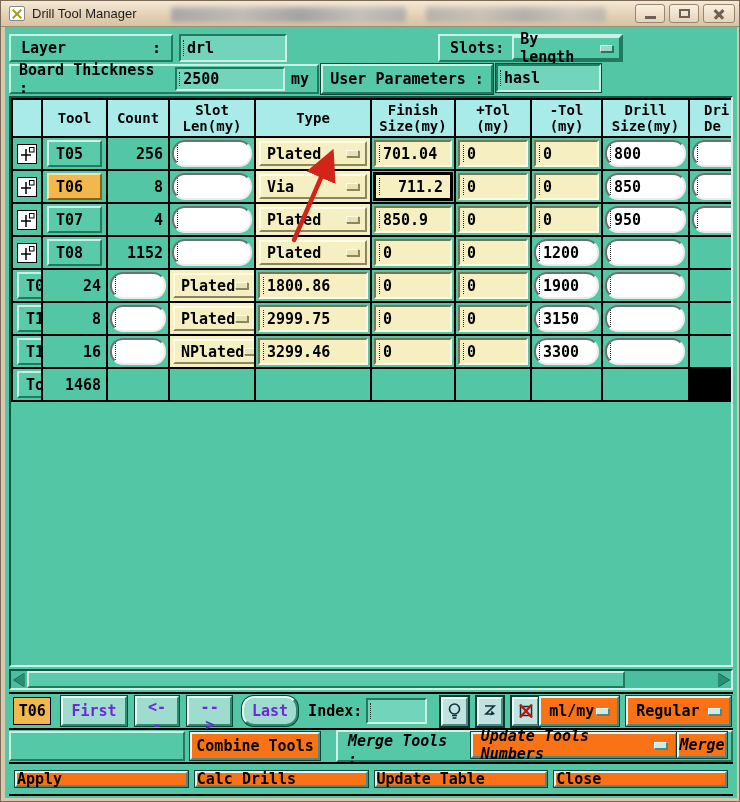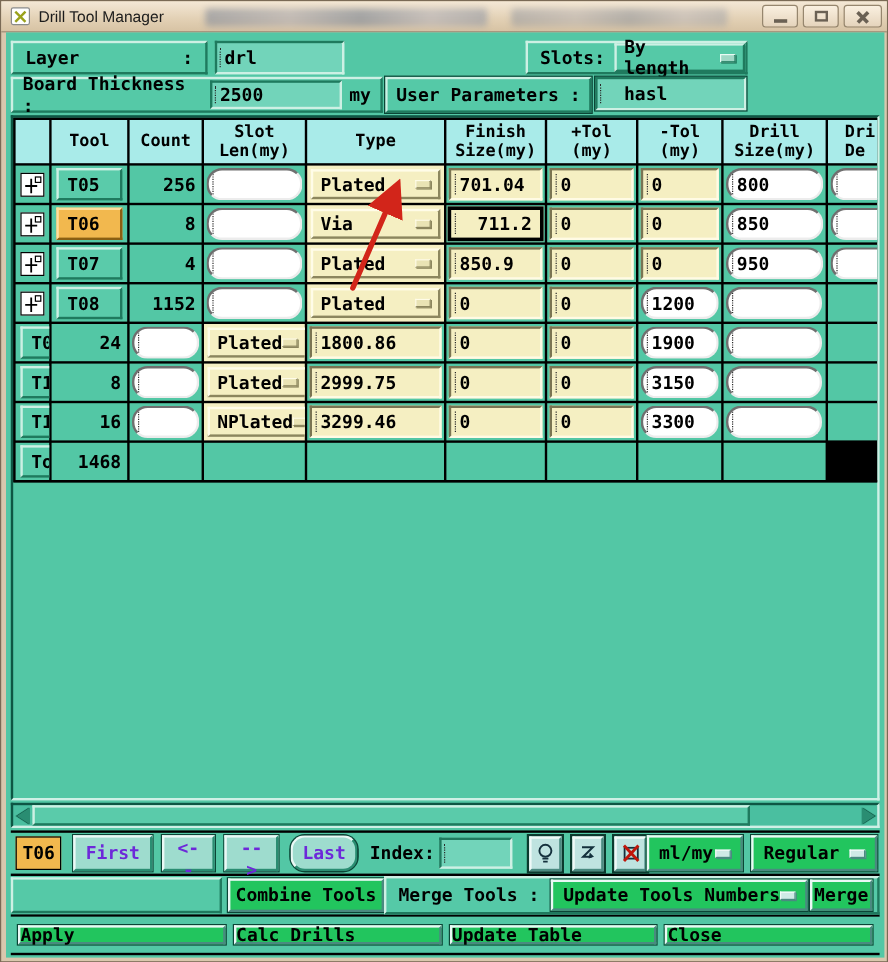--- a/index.html
+++ b/index.html
@@ -31,37 +31,37 @@
     background: linear-gradient(#faf0e0, #e5d4bc); display:flex; align-items:center; justify-content:center; position:relative; }
   .glyph-min { width:11px; height:3px; background:#6b6154; margin-top:8px; }
   .glyph-max { width:11px; height:9px; border:2px solid #6b6154; }
   .glyph-close { width:12px; height:12px; position:relative; }
   .glyph-close:before, .glyph-close:after { content:""; position:absolute; left:0; top:5px; width:12px; height:2.5px; background:#6b6154; }
   .glyph-close:before { transform:rotate(45deg); } .glyph-close:after { transform:rotate(-45deg); }
   
   #client { position:absolute; left:4px; top:26px; width:732px; height:771px; background:#53c7a5; }
   .raised { border:2px solid; border-color:#cdf0e4 #1f7a5e #1f7a5e #cdf0e4; background:#55c9a7; }
   .sunkenT { border:2px solid; border-color:#1f7a5e #cdf0e4 #cdf0e4 #1f7a5e; background:#72d4ba; }
-  .lightbtn { border:2px solid; border-color:#eaf8f5 #4a8a80 #4a8a80 #eaf8f5; background:#22c55e; }
+  .lightbtn { border:2px solid; border-color:#eaf8f5 #4a8a80 #4a8a80 #eaf8f5; background:#f97316; }
   .abs { position:absolute; }
   .caretline { display:inline-block; width:0; height:70%; border-left:1px dotted #2a2a2a; margin:0 3px 0 2px; }
   .formfield { display:flex; align-items:center; font-size:15px; overflow:hidden; }
   
   #layer-panel  { left:4px;  top:7px;  width:164px; height:28px; display:flex; align-items:center; justify-content:space-between; padding:0 10px; font-size:15px; }
   #layer-field  { left:174px; top:7px; width:108px; height:28px; }
   #slots-panel  { left:433px; top:7px; width:185px; height:28px; display:flex; align-items:center; padding-left:10px; font-size:15px; }
   #slots-dd     { margin-left:8px; height:24px; flex:1; display:flex; align-items:center; padding:0 6px; font-size:15px; }
   .dd-ind { width:13px; height:7px; margin-left:auto; background:#9fd8c6; border:1px solid; border-color:#e8fbf4 #1f7a5e #1f7a5e #e8fbf4; box-shadow:1px 1px 0 #1f7a5e; }
   .dd-ind.lt { background:#cfeae6; border-color:#f4fbfa #4a8a80 #4a8a80 #f4fbfa; box-shadow:1px 1px 0 #4a8a80; }
   .dd-ind.yl { background:#e9e3b4; border-color:#fffce8 #8c865e #8c865e #fffce8; box-shadow:1px 1px 0 #8c865e; }
   #board-panel { left:4px; top:37px; width:310px; height:30px; display:flex; align-items:center; padding:0 8px; font-size:15px; }
   #board-field { width:112px; height:24px; margin-left:6px; }
   #board-unit { margin-left:6px; }
   #uparams-btn { left:316px; top:37px; width:172px; height:30px; display:flex; align-items:center; justify-content:center; font-size:15px; outline:1px solid #0b4536; }
-  #hasl-field { left:491px; top:37px; width:126px; height:28px; outline:1px solid #0b4536;gap:16px; }
+  #hasl-field { left:491px; top:37px; width:105px; height:28px; outline:1px solid #0b4536; }
   
   #viewport { left:4px; top:69px; width:724px; height:571px; overflow:hidden;
     border:2px solid; border-color:#0e5644 #cff0e6 #cff0e6 #0e5644; background:#53c7a5; }
   #tool-grid {
     display:grid;
     grid-template-columns:28px 63px 60px 84px 114px 82px 74px 69px 85px 140px;
     grid-template-rows:36px repeat(8, 31px);
     gap:2px; background:#000; border:2px solid #000; width:837px;
   }
   .th { background:#a9ebe9; display:flex; flex-direction:column; align-items:center; justify-content:center; font-size:14px; line-height:1.15; }
@@ -103,21 +103,21 @@
   .iconbtn { width:29px; height:29px; margin-left:9px; background:#bfe3e0; border:2px solid;
     border-color:#eef9f7 #4a8a80 #4a8a80 #eef9f7; box-shadow:0 0 0 2px #0b3a2e; display:flex; align-items:center; justify-content:center; }
   #icon1 { margin-left:14px; }
   .dd-btn { height:30px; display:flex; align-items:center; padding:0 8px; font-size:15px; box-shadow:0 0 0 1px #0b4536; }
   #dd-unit { margin-left:auto; width:86px; }
   #dd-mode { margin-left:7px; width:113px; margin-right:2px; }
   
   #combrow { left:4px; top:703px; width:724px; height:34px; border-bottom:2px solid #000; display:flex; align-items:center; background:#53c7a5; }
   #comb-left-panel { width:176px; height:30px; margin-left:0; }
   #btn-combine { width:130px; height:28px; margin-left:5px; display:flex; align-items:center; justify-content:center; font-size:15px; box-shadow:0 0 0 1px #0b4536; }
-  #merge-panel { flex:1; height:32px; margin-left:0; display:flex; align-items:center; padding:0 4px 0 10px; font-size:15px; }
+  #merge-panel { flex:1; height:32px; margin-left:16px; display:flex; padding:0 4px 0 10px; font-size:15px;font-style:italic; }
   #dd-merge { width:214px; height:26px; margin-left:10px; }
   #btn-merge { width:52px; height:26px; margin-left:auto; display:flex; align-items:center; justify-content:center; font-size:15px; box-shadow:0 0 0 1px #0b4536; }
   #btnrow { left:4px; top:737px; width:724px; height:32px; display:flex; align-items:center; gap:7px; padding:0 6px; background:#53c7a5; border-bottom:2px solid #000; }
   .bigbtn { flex:1; height:16px; display:flex; align-items:center; justify-content:flex-start; font-size:15px; box-shadow:0 0 0 1px #0b4536; }
   
   #arrow-overlay { position:absolute; left:270px; top:140px; width:90px; height:110px; pointer-events:none; z-index:50; }
 </style>
 </head>
 <body>
 

